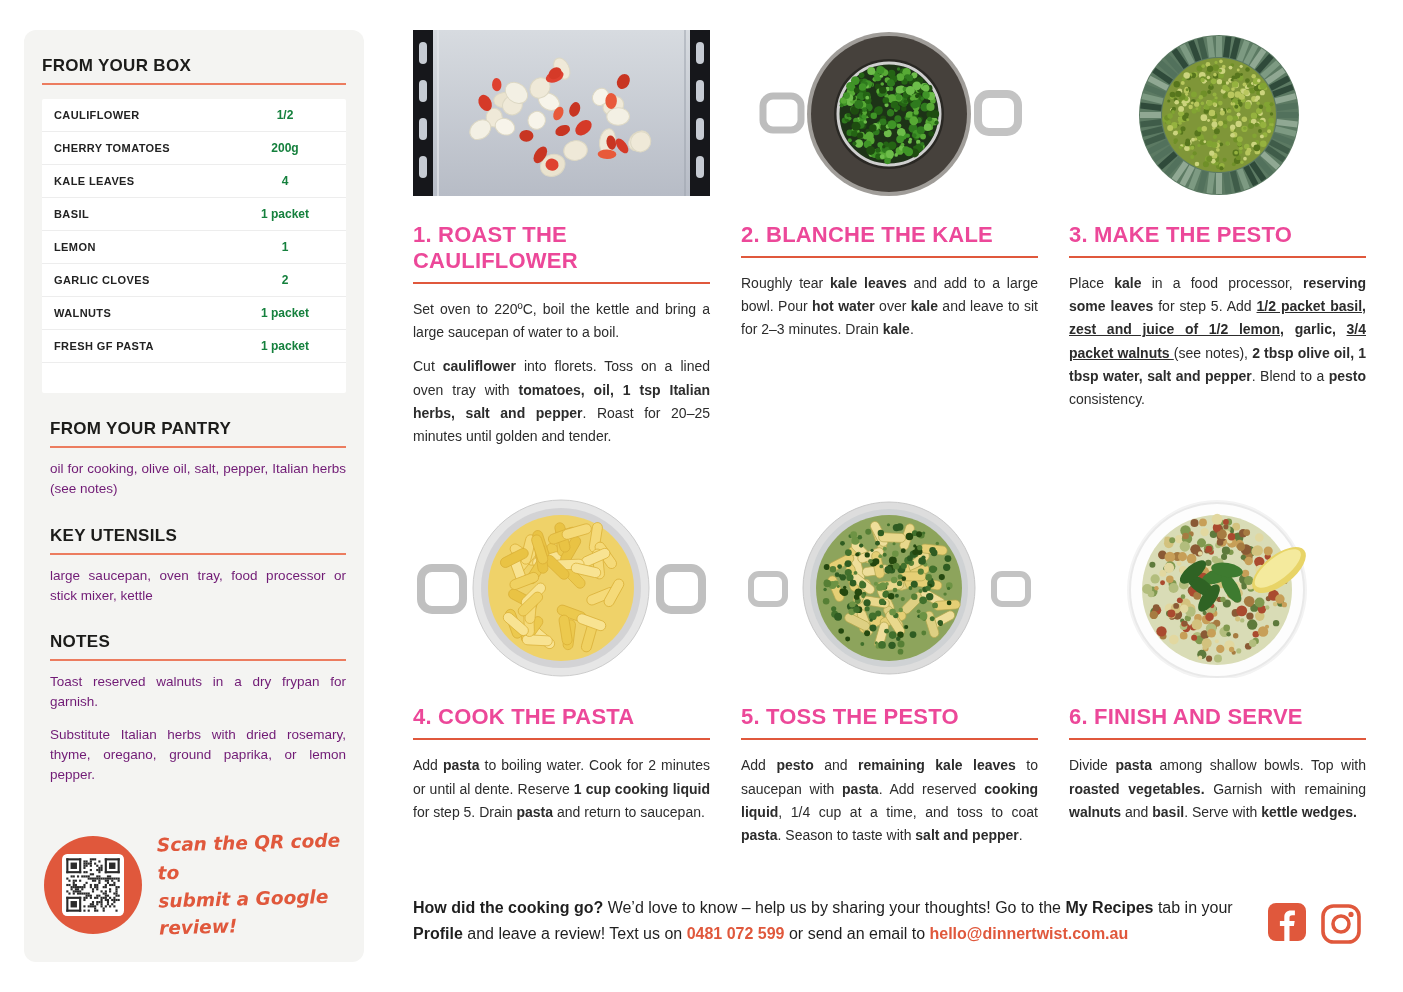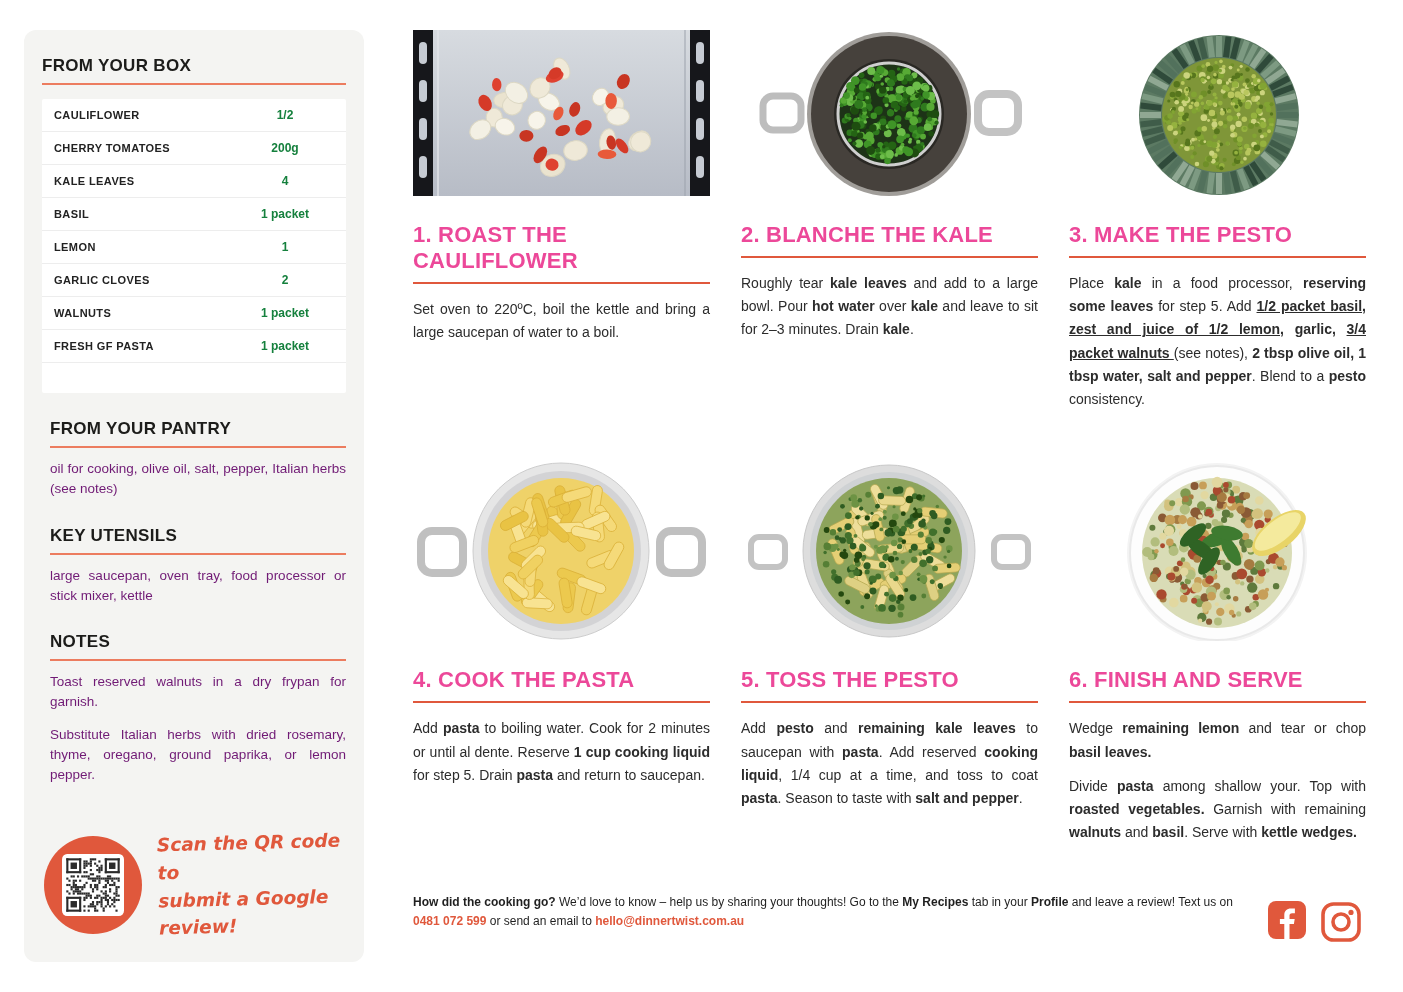--- a/index.html
+++ b/index.html
@@ -47,21 +47,21 @@
   }
   .photo { width:297px; overflow:hidden; }
   .photo svg { display:block; }
   .step-h { font-size:22px; font-weight:700; color:#ec4899; letter-spacing:.2px; margin-top:26px; }
   .step-rule { border:none; border-top:2px solid #e0583c; margin-top:8px; margin-bottom:14px; }
   .step p { font-size:14px; line-height:1.66; text-align:justify; color:#2c2c2c; }
   .step p + p { margin-top:11px; }
 
   
   .footer { display:flex; margin-top:48px; align-items:flex-start; }
-  .footer-text { flex:1; font-size:12px; line-height:1.6; color:#1f1f1f; padding-right:28px; max-width:855px; }
+  .footer-text { flex:1; font-size:16px; line-height:1.6; color:#1f1f1f; padding-right:28px; max-width:855px; }
   .accent-text { color:#e0583c; }
   .bold { font-weight:700; }
   .social { display:flex; gap:14px; margin-top:8px; }
   .social svg { display:block; }
 </style>
 </head>
 <body>
 
 <div class="page">
 
@@ -400,20 +400,21 @@
                 <ellipse cx="142.04522236911515" cy="43.24195273460628" rx="6.998737997256516" ry="5.457608882030179" fill="#d53a28" transform="rotate(143 142.04522236911515 43.24195273460628)"></ellipse>
                 <ellipse cx="193.99984015567279" cy="124.2369545210812" rx="9.374622770919068" ry="4.704301268861455" fill="#e8593a" transform="rotate(1 193.99984015567279 124.2369545210812)"></ellipse>
                 <ellipse cx="210.36760539473744" cy="51.44846324033271" rx="7.809766803840878" ry="6.1306232853223595" fill="#c83522" transform="rotate(117 210.36760539473744 51.44846324033271)"></ellipse>
                 <ellipse cx="139.04379862200588" cy="134.6606576658081" rx="6.570836762688615" ry="6.069908264746228" fill="#df4130" transform="rotate(11 139.04379862200588 134.6606576658081)"></ellipse>
               </g>
           </svg>
         </div>
         <h3 class="step-h">1. ROAST THE CAULIFLOWER</h3>
         <hr class="step-rule">
         <p><span>Set oven to 220ºC, boil the kettle and bring a large saucepan of water to a boil.</span></p>
+        <p><span>Cut </span><span class="bold">cauliflower</span><span> into florets. Toss on a lined oven tray with </span><span class="bold">tomatoes, oil, 1 tsp Italian herbs, salt and pepper</span><span>. Roast for 20–25 minutes until golden and tender.</span></p>
       </section>
 
       <section class="step">
         <div class="photo">
           <svg width="297" height="166" viewBox="0 0 297 166">
             <rect width="297" height="166" fill="#ffffff"></rect>
             <rect x="22" y="66" width="38" height="34" rx="10" fill="none" stroke="#bdbdbd" stroke-width="7"></rect>
             <rect x="237" y="64" width="40" height="38" rx="11" fill="none" stroke="#c3c3c3" stroke-width="8"></rect>
             <circle cx="148" cy="84" r="82" fill="#a09d99"></circle>
             <circle cx="148" cy="84" r="78" fill="#46413c"></circle>
@@ -1625,22 +1626,21 @@
                 <ellipse cx="132" cy="88" rx="16" ry="7" fill="#2f6324" transform="rotate(35 132 88)"></ellipse>
                 <ellipse cx="162" cy="90" rx="16" ry="7" fill="#3e7b30" transform="rotate(60 162 90)"></ellipse>
                 <ellipse cx="140" cy="100" rx="16" ry="7" fill="#2f6324" transform="rotate(-55 140 100)"></ellipse>
                 <ellipse cx="158" cy="72" rx="16" ry="7" fill="#3e7b30" transform="rotate(10 158 72)"></ellipse>
                 <ellipse cx="124" cy="74" rx="16" ry="7" fill="#2f6324" transform="rotate(-40 124 74)"></ellipse>
               </g>
           </svg>
         </div>
         <h3 class="step-h">6. FINISH AND SERVE</h3>
         <hr class="step-rule">
-        <p><span>Wedge </span><span class="bold">remaining lemon</span><span> and tear or chop </span><span class="bold">basil leaves.</span></p>
-        <p><span>Divide </span><span class="bold">pasta</span><span> among shallow your. Top with </span><span class="bold">roasted vegetables.</span><span> Garnish with remaining </span><span class="bold">walnuts</span><span> and </span><span class="bold">basil</span><span>. Serve with </span><span class="bold">kettle wedges.</span></p>
+        <p><span>Divide </span><span class="bold">pasta</span><span> among shallow bowls. Top with </span><span class="bold">roasted vegetables.</span><span> Garnish with remaining </span><span class="bold">walnuts</span><span> and </span><span class="bold">basil</span><span>. Serve with </span><span class="bold">kettle wedges.</span></p>
       </section>
     </div>
 
     <div class="footer">
       <p class="footer-text"><span class="bold">How did the cooking go?</span><span> We’d love to know – help us by sharing your thoughts! Go to the </span><span class="bold">My Recipes</span><span> tab in your </span><span class="bold">Profile</span><span> and leave a review! Text us on </span><span class="bold accent-text">0481 072 599</span><span> or send an email to </span><span class="bold accent-text">hello@dinnertwist.com.au</span></p>
       <div class="social">
         <a>
           <svg width="38" height="38" viewBox="0 0 38 38">
             <rect x="0" y="0" width="38" height="38" rx="8" fill="#e0583c"></rect>
             <path d="M21.5 38 v-15 h4.4 l.8-5 h-5.2 v-3.2 c0-1.5.6-2.6 2.7-2.6 h2.7 V7.6 c-.5-.1-2.1-.2-4-.2 -4 0-6.6 2.4-6.6 6.7 v3.9 h-4.4 v5 h4.4 v15 z" fill="#ffffff"></path>

